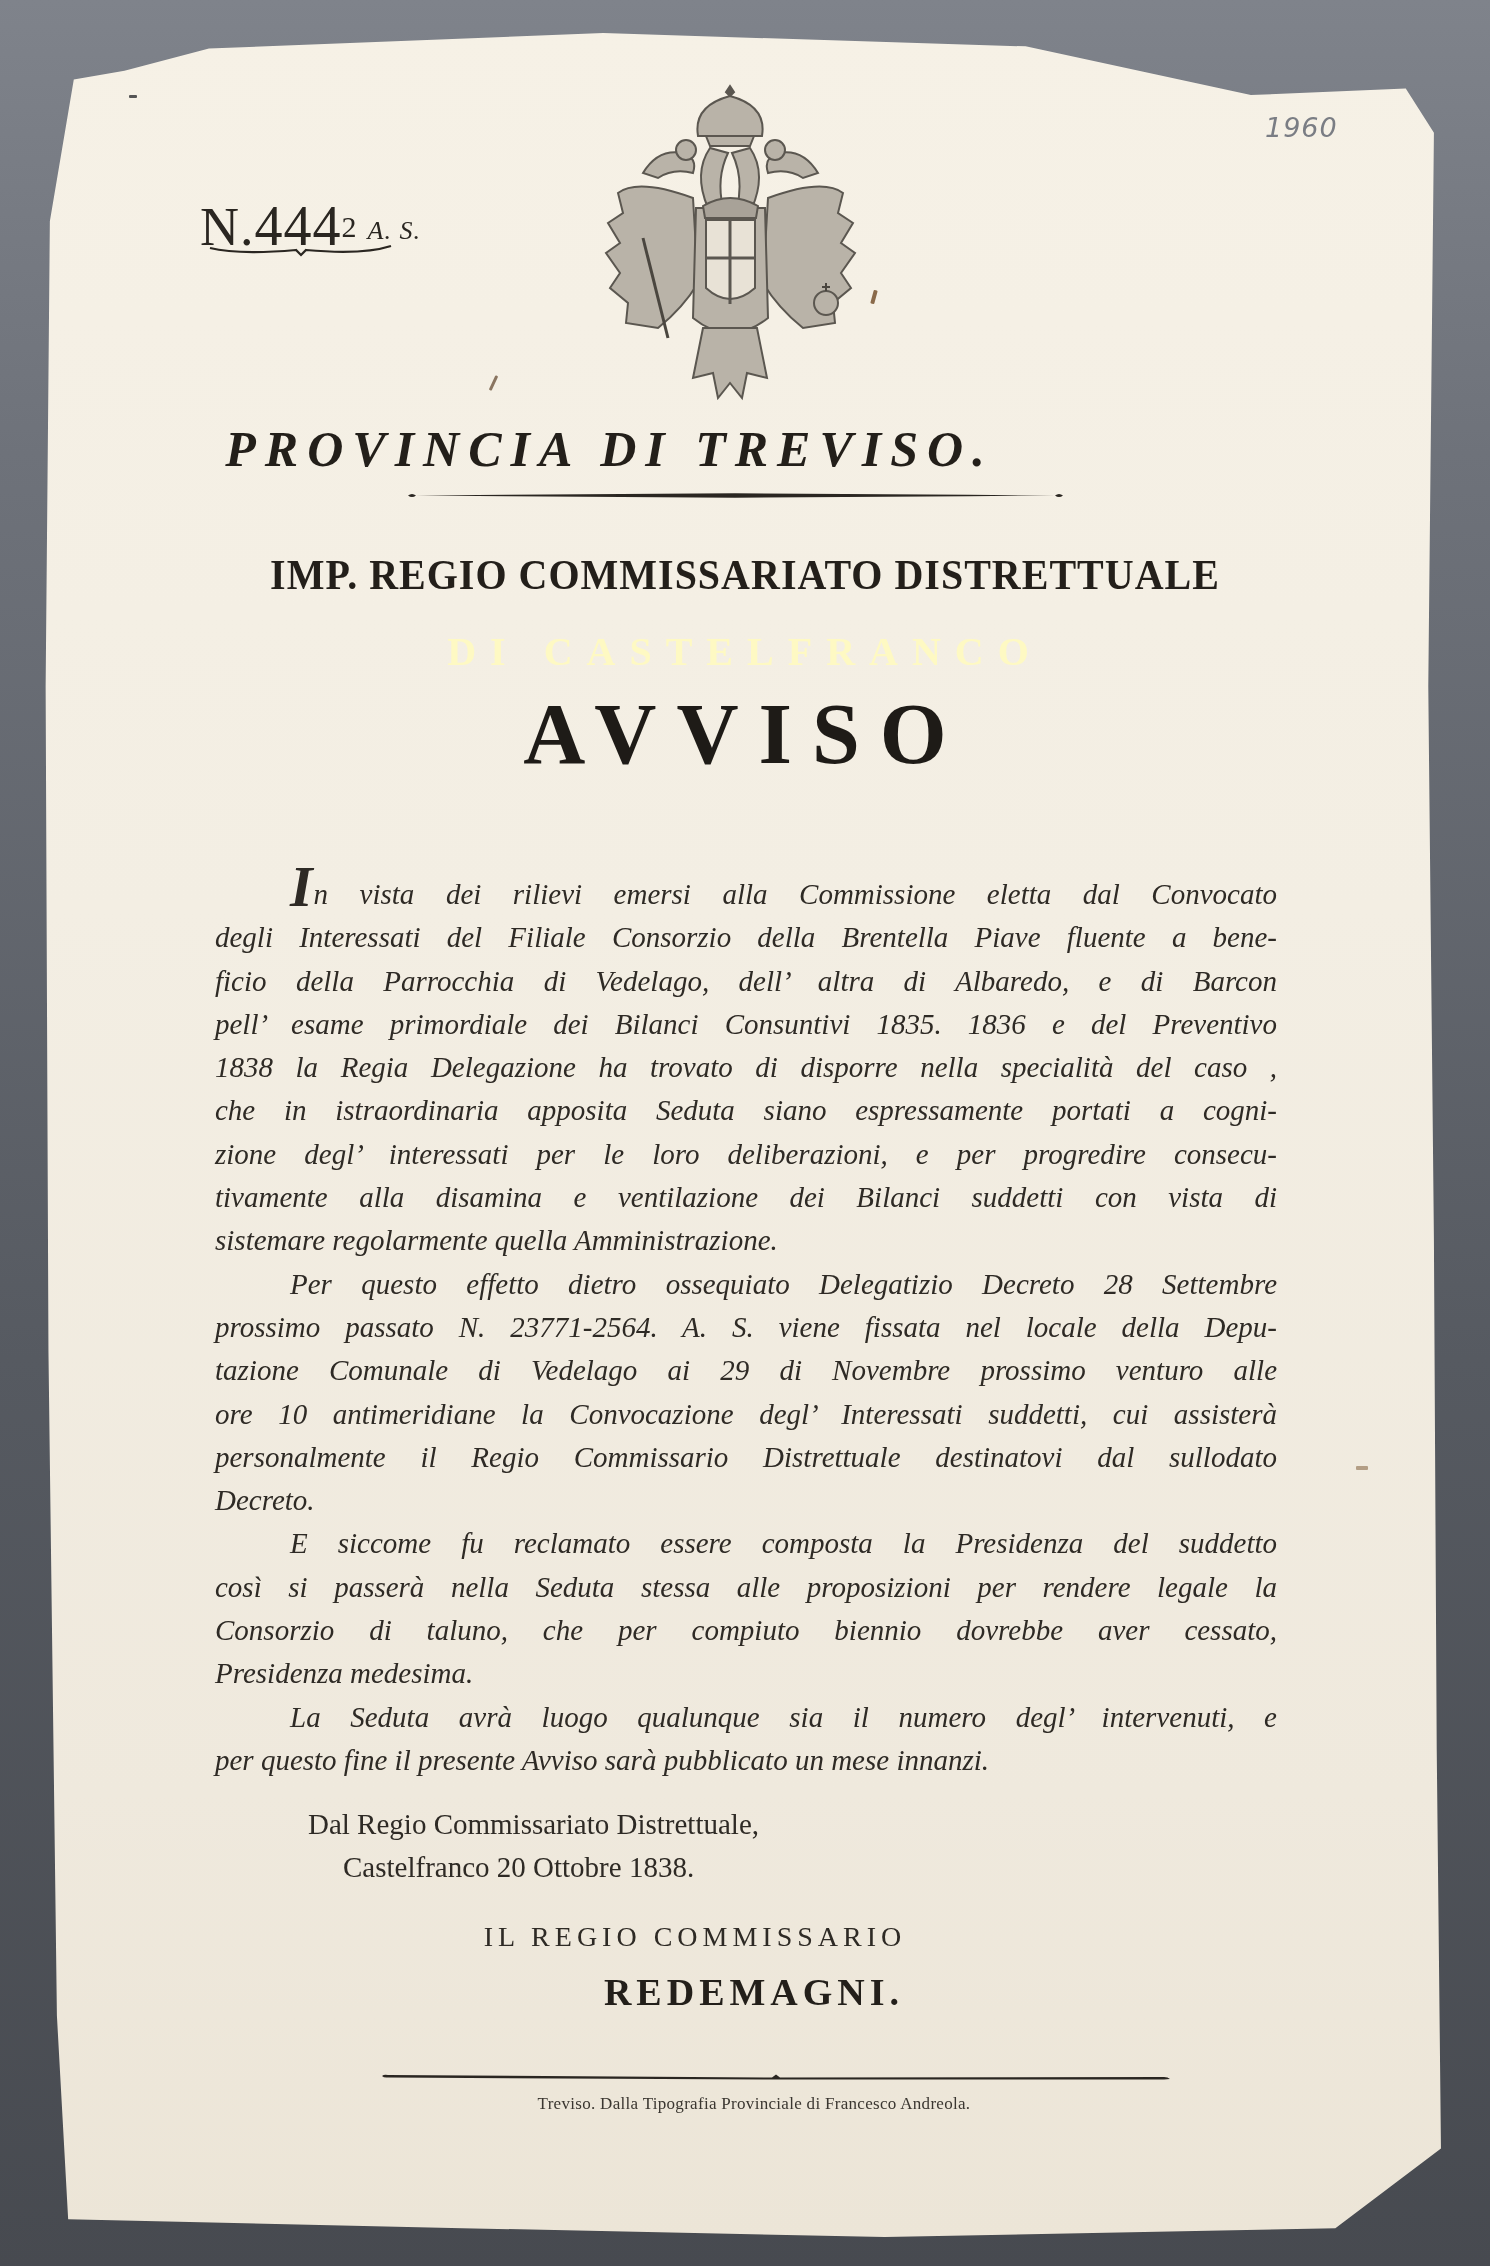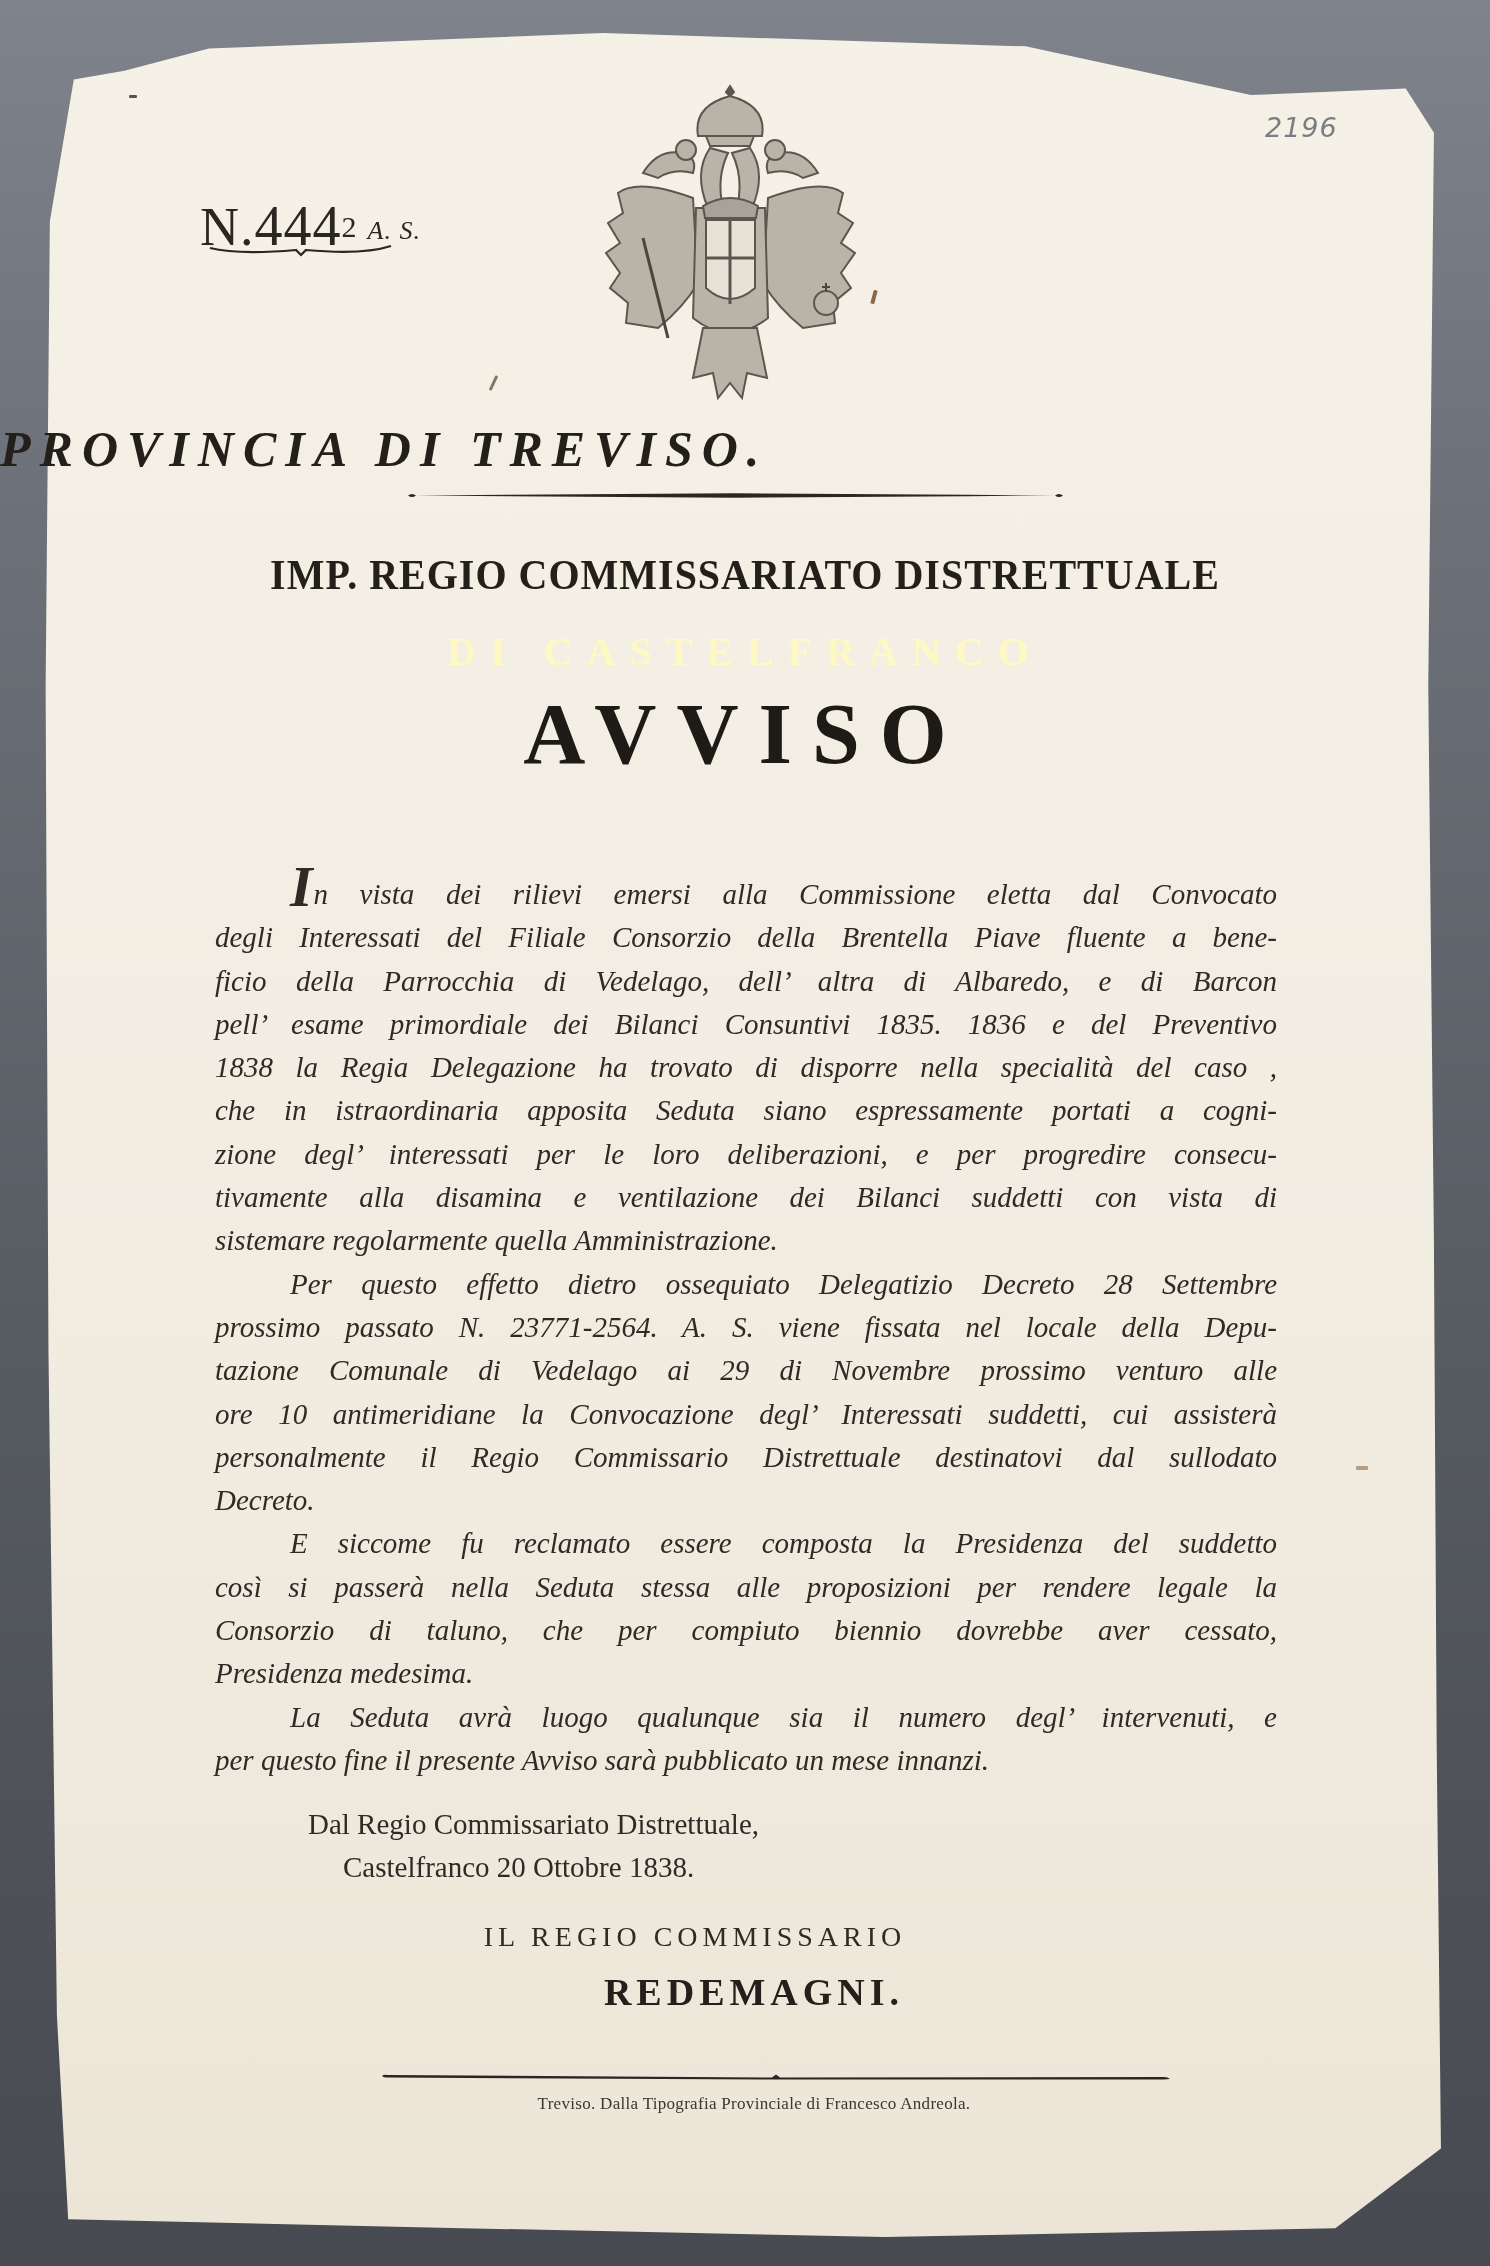--- a/index.html
+++ b/index.html
@@ -17,21 +17,21 @@
     clip-path: polygon(6% 2.2%, 12% 1.2%, 40% 0.5%, 70% 1.1%, 86% 3.3%, 97% 3.0%, 99% 5%, 98.6% 30%, 99% 55%, 99.2% 78%, 99.5% 96%, 92% 99.6%, 60% 100%, 30% 99.6%, 2% 99.2%, 1.2% 90%, 0.6% 60%, 0.4% 30%, 0.7% 9%, 2.4% 2.6%);
     box-shadow: 0 0 6px rgba(0,0,0,0.35);
   }
   .abs { position:absolute; }
   .num-block { left:200px; top:194px; font-size:54px; letter-spacing:1px; color:#2a2621; }
   .num-block .sup { font-size:30px; vertical-align:8px; }
   .num-block .as { font-size:26px; font-style:italic; margin-left:10px; vertical-align:6px; }
   .num-brace { left:208px; top:243px; width:185px; height:14px; }
   .archive-num { left:1265px; top:112px; font-family:"DejaVu Sans",sans-serif; font-size:27px; color:#7a7d84; font-style:italic; letter-spacing:1px; }
   .eagle { left:598px; top:78px; width:265px; height:330px; }
-  .prov-title { left:0; width:1219px; top:420px; font-size:50px; font-weight:bold; font-style:italic; letter-spacing:9px; color:#231f1a; }
+  .prov-title { left:0; width:1219px; top:420px; text-align:center; font-size:50px; font-weight:bold; font-style:italic; letter-spacing:9px; color:#231f1a; }
   .rule1 { left:408px; top:492px; width:655px; height:7px; }
   .imp-title { left:0; width:1490px; top:551px; text-align:center; font-size:40px; font-weight:bold; letter-spacing:1px; color:#231f1a; transform:scaleY(1.05); }
   .castel-title { left:0; width:1490px; top:628px; text-align:center; font-size:40px; font-weight:bold; letter-spacing:14px; color:#fef9c3; }
   .avviso-title { left:0; width:1490px; top:684px; text-align:center; font-size:86px; font-weight:bold; letter-spacing:20px; color:#1e1b17; }
   .body-text { left:215px; top:872px; width:1062px; font-size:29px; line-height:43.3px; color:#2e2a25; }
   .dropcap { font-size:58px; font-weight:bold; line-height:30px; float:none; vertical-align:-2px; margin-right:1px; }
   .body-text .line { display:block; text-align:justify; text-align-last:justify; white-space:nowrap;font-style:italic; }
   .body-text .line.last { text-align-last:left; }
   .body-text .line.ind { padding-left:75px; }
   .body-text .line.ind2 { padding-left:75px; }
@@ -56,21 +56,21 @@
 <div class="speck" style="left:492px;top:375px;width:3px;height:16px;transform:rotate(25deg);background:#8a7560;"></div>
 <div class="speck" style="left:129px;top:95px;width:8px;height:3px;background:#555;"></div>
 
 <div class="abs num-block">
   <span>N.</span><span style="font-size:56px;">444</span><span class="sup">2</span><span class="as">A. S.</span>
 </div>
 <svg class="abs num-brace" viewBox="0 0 185 14">
   <path d="M2 5 Q 30 12 88 7 L 93 12 L 98 7 Q 155 12 183 3" fill="none" stroke="#2a2621" stroke-width="2.2"></path>
 </svg>
 
-<div class="abs archive-num">2196</div>
+<div class="abs archive-num">1960</div>
 
 <svg class="abs eagle" viewBox="0 0 265 330">
   <g fill="#b9b3a8" stroke="#5b5750" stroke-width="2">
 
     <path d="M132 8 l4 6 -4 4 -4 -4z" fill="#5b5750"></path>
     <path d="M100 58 Q 95 28 132 18 Q 169 28 164 58 Z"></path>
     <path d="M108 58 L 156 58 L 152 68 L 112 68 Z"></path>
 
     <path d="M112 70 Q 95 95 110 130 L 125 130 Q 118 100 130 75 Z"></path>
     <path d="M152 70 Q 169 95 154 130 L 139 130 Q 146 100 134 75 Z"></path>

